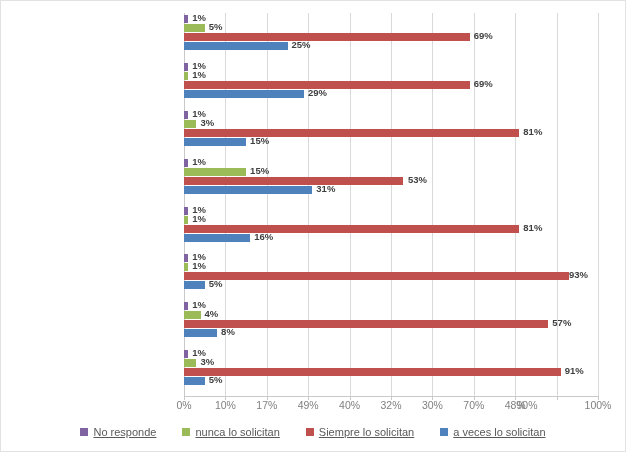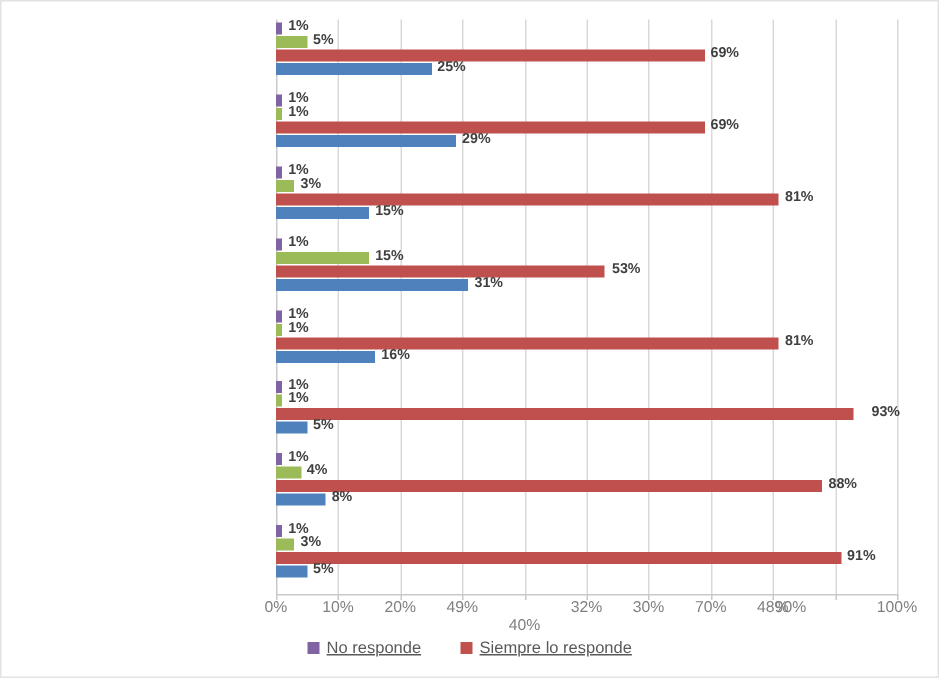--- a/index.html
+++ b/index.html
@@ -134,31 +134,31 @@
         <div class="bar-label s2" style="left: 339.34px;">81%</div>
         <div class="bar s3" style="width: 66.24px; background: rgb(79, 129, 189);"></div>
         <div class="bar-label s3" style="left: 70.24px;">16%</div>
       </div>
       <div class="cat-row" style="top: 239.375px;">
         <div class="bar s0" style="width: 4.14px; background: rgb(128, 100, 162);"></div>
         <div class="bar-label s0" style="left: 8.14px;">1%</div>
         <div class="bar s1" style="width: 4.14px; background: rgb(155, 187, 89);"></div>
         <div class="bar-label s1" style="left: 8.14px;">1%</div>
         <div class="bar s2" style="width: 385.02px; background: rgb(192, 80, 77);"></div>
-        <div class="bar-label s2" style="left: 380px; padding-left: 17px;">93%</div>
+        <div class="bar-label s2" style="left: 368px; padding-left: 17px;">93%</div>
         <div class="bar s3" style="width: 20.7px; background: rgb(79, 129, 189);"></div>
         <div class="bar-label s3" style="left: 24.7px;">5%</div>
       </div>
       <div class="cat-row" style="top: 287.25px;">
         <div class="bar s0" style="width: 4.14px; background: rgb(128, 100, 162);"></div>
         <div class="bar-label s0" style="left: 8.14px;">1%</div>
         <div class="bar s1" style="width: 16.56px; background: rgb(155, 187, 89);"></div>
         <div class="bar-label s1" style="left: 20.56px;">4%</div>
         <div class="bar s2" style="width: 364.32px; background: rgb(192, 80, 77);"></div>
-        <div class="bar-label s2" style="left: 368.32px;">88%</div>
+        <div class="bar-label s2" style="left: 368.32px;">57%</div>
         <div class="bar s3" style="width: 33.12px; background: rgb(79, 129, 189);"></div>
         <div class="bar-label s3" style="left: 37.12px;">8%</div>
       </div>
       <div class="cat-row" style="top: 335.125px;">
         <div class="bar s0" style="width: 4.14px; background: rgb(128, 100, 162);"></div>
         <div class="bar-label s0" style="left: 8.14px;">1%</div>
         <div class="bar s1" style="width: 12.42px; background: rgb(155, 187, 89);"></div>
         <div class="bar-label s1" style="left: 16.42px;">3%</div>
         <div class="bar s2" style="width: 376.74px; background: rgb(192, 80, 77);"></div>
         <div class="bar-label s2" style="left: 380.74px;">91%</div>
@@ -168,43 +168,51 @@
     </div>
 
   <div id="xaxis-line"></div>
 
   <div id="xticks-container">
       <div class="xtickmark" style="left: 183px;"></div>
       <div class="xtick" style="left: 183px;">0%</div>
       <div class="xtickmark" style="left: 224.4px;"></div>
       <div class="xtick" style="left: 224.4px;">10%</div>
       <div class="xtickmark" style="left: 265.8px;"></div>
-      <div class="xtick" style="left: 265.8px;">20%</div>
+      <div class="xtick" style="left: 265.8px;">17%</div>
       <div class="xtickmark" style="left: 307.2px;"></div>
       <div class="xtick" style="left: 307.2px;">49%</div>
       <div class="xtickmark" style="left: 348.6px;"></div>
-      <div class="xtick" style="left: 348.6px; margin-top: 12px;">40%</div>
+      <div class="xtick" style="left: 348.6px;">40%</div>
       <div class="xtickmark" style="left: 390px;"></div>
       <div class="xtick" style="left: 390px;">32%</div>
       <div class="xtickmark" style="left: 431.4px;"></div>
       <div class="xtick" style="left: 431.4px;">30%</div>
       <div class="xtickmark" style="left: 472.8px;"></div>
       <div class="xtick" style="left: 472.8px;">70%</div>
       <div class="xtickmark" style="left: 514.2px;"></div>
       <div class="xtick" style="left: 514.2px;">48%</div>
       <div class="xtickmark" style="left: 555.6px;"></div>
       <div class="xtick" style="left: 526px;">90%</div>
       <div class="xtickmark" style="left: 597px;"></div>
       <div class="xtick" style="left: 597px;">100%</div>
     </div>
 
   <div id="legend">
       <div class="legend-item">
         <span class="legend-swatch" style="background: rgb(128, 100, 162);"></span>
         <span class="legend-text">No responde</span>
       </div>
       <div class="legend-item">
+        <span class="legend-swatch" style="background: rgb(155, 187, 89);"></span>
+        <span class="legend-text">nunca lo solicitan</span>
+      </div>
+      <div class="legend-item">
         <span class="legend-swatch" style="background: rgb(192, 80, 77);"></span>
-        <span class="legend-text">Siempre lo responde</span>
+        <span class="legend-text">Siempre lo solicitan</span>
+      </div>
+      <div class="legend-item">
+        <span class="legend-swatch" style="background: rgb(79, 129, 189);"></span>
+        <span class="legend-text">a veces lo solicitan</span>
       </div>
     </div>
 
 </div>
 
 </body></html>

